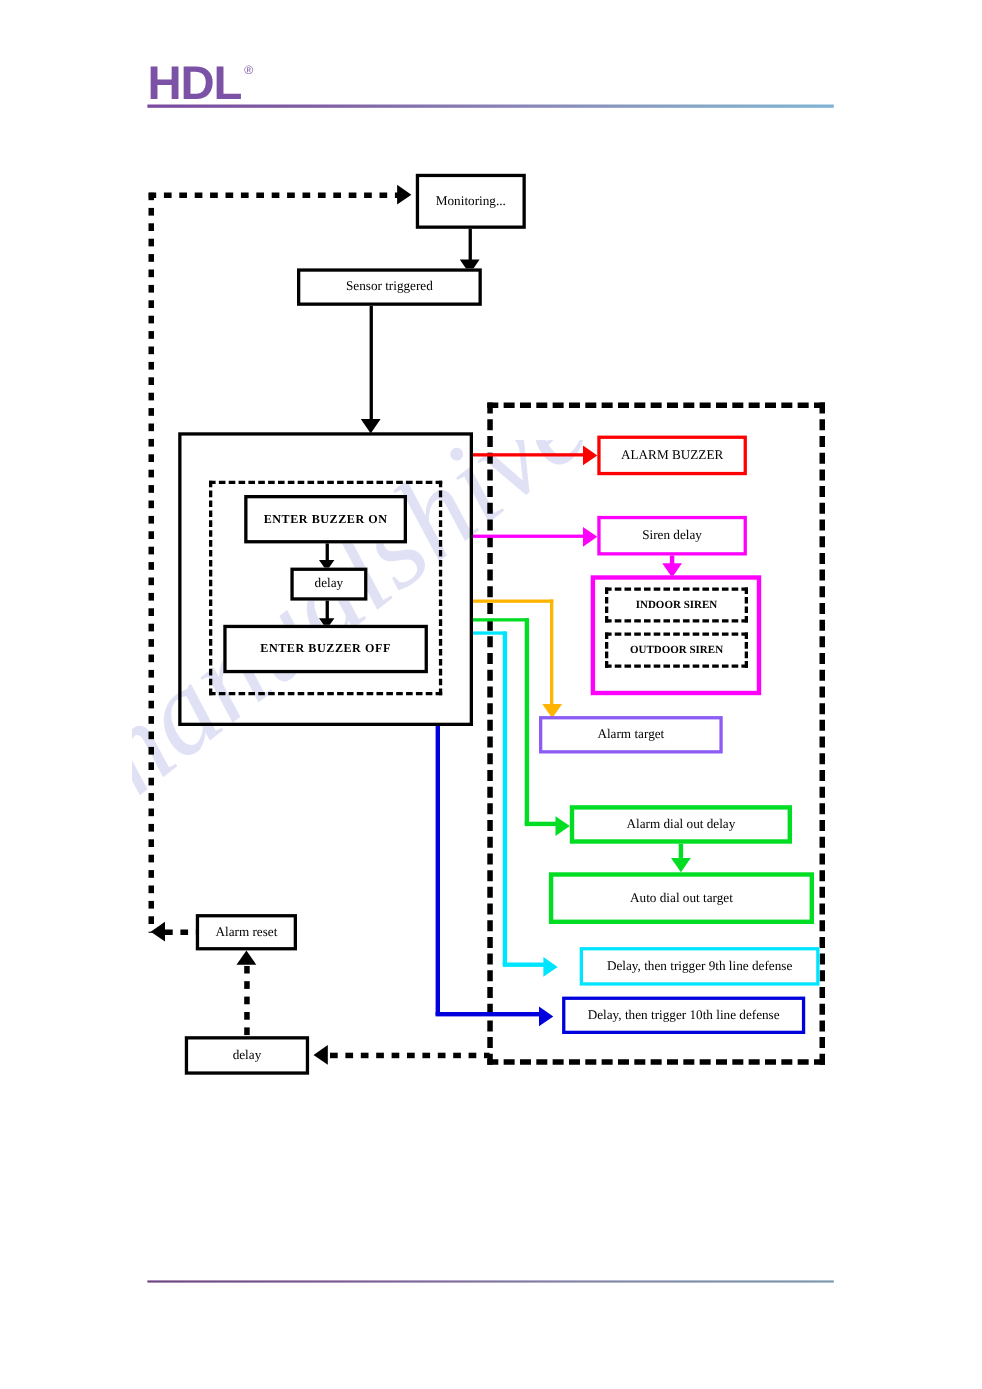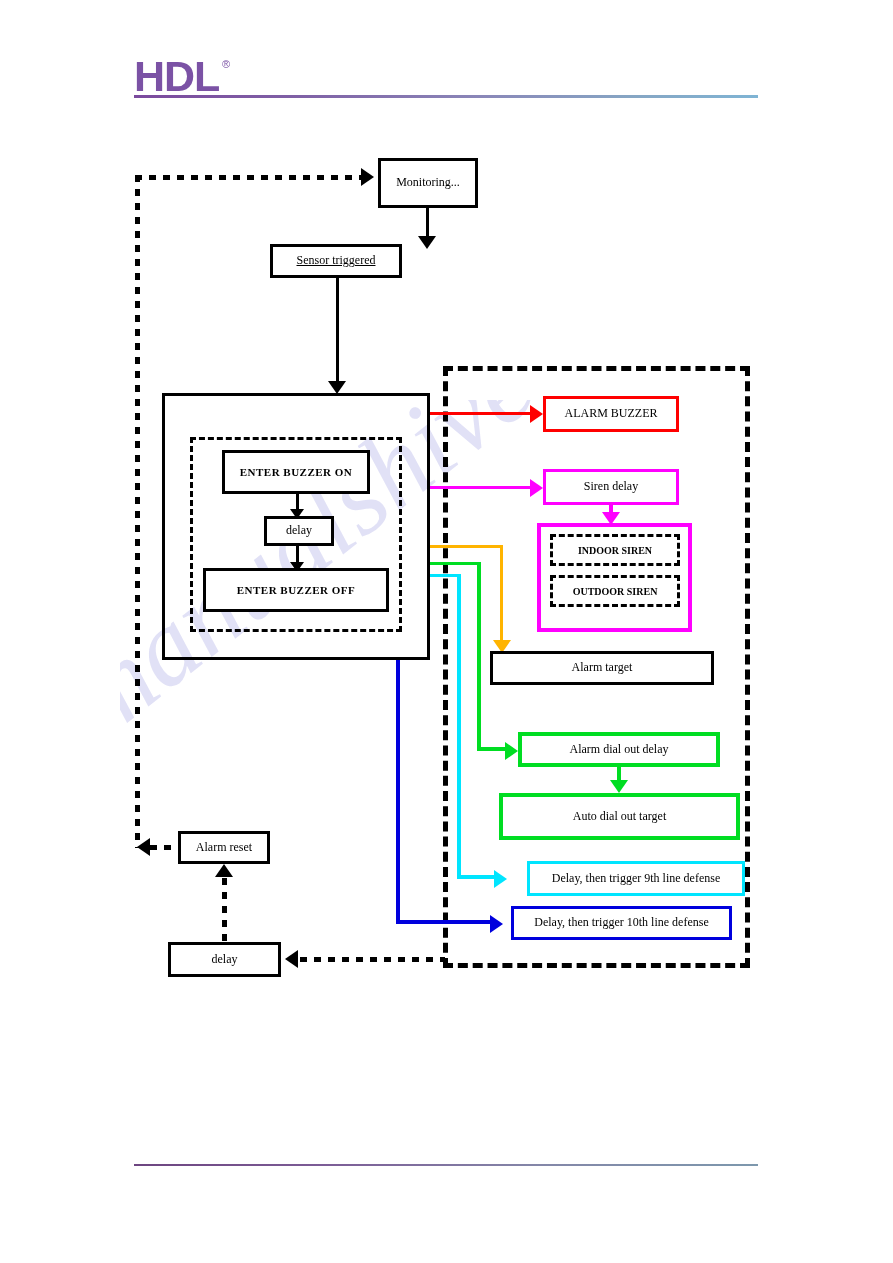--- a/index.html
+++ b/index.html
@@ -84,21 +84,21 @@
     <div class="dashbox" style="left:443px;top:366px;width:307px;height:602px;"></div>
 
     <div class="node blk" style="left:378px;top:158px;width:100px;height:50px;">
       <span>Monitoring...</span>
     </div>
 
     <div class="line v blackline" style="left:337px;top:208px;height:0px;"></div>
     <div class="line v blackline" style="left:426px;top:208px;height:30px;"></div>
     <div class="ar bigar-down" style="left:418px;top:236px;border-top-color:#000;"></div>
 
-    <div class="node blk" style="left:270px;top:244px;width:132px;height:34px;text-decoration:underline;">
+    <div class="node blk" style="left:270px;top:244px;width:168px;height:34px;">
       <span>Sensor triggered</span>
     </div>
 
     <div class="line v blackline" style="left:336px;top:278px;height:105px;"></div>
     <div class="ar bigar-down" style="left:328px;top:381px;border-top-color:#000;"></div>
 
     <div class="node blk" style="left:162px;top:393px;width:268px;height:267px;background:transparent;"></div>
     <div class="dashbox-thin" style="left:190px;top:437px;width:212px;height:195px;"></div>
 
     <div class="node blk blk-ital" style="left:222px;top:450px;width:148px;height:44px;font-size:11px;">
@@ -135,21 +135,21 @@
     <div class="node dash-node" style="left:550px;top:534px;width:130px;height:32px;font-size:10px;font-weight:bold;background:#fff;">
       <span>INDOOR SIREN</span>
     </div>
     <div class="node dash-node" style="left:550px;top:575px;width:130px;height:32px;font-size:10px;font-weight:bold;background:#fff;">
       <span>OUTDOOR SIREN</span>
     </div>
 
     <div class="line h" style="left:430px;top:545px;width:73px;background:#ffb400;"></div>
     <div class="line v" style="left:500px;top:545px;width:3px;height:98px;background:#ffb400;"></div>
     <div class="ar bigar-down" style="left:493px;top:640px;border-top-color:#ffb400;"></div>
-    <div class="node" style="left:490px;top:651px;width:224px;height:34px;border:3px solid #000000;font-size:12px;">
+    <div class="node" style="left:490px;top:651px;width:167px;height:34px;border:3px solid #8b5cf6;font-size:12px;">
       <span>Alarm target</span>
     </div>
 
     <div class="line h" style="left:430px;top:562px;width:50px;background:#00dd22;"></div>
     <div class="line v" style="left:477px;top:562px;width:4px;height:187px;background:#00dd22;"></div>
     <div class="line h" style="left:477px;top:747px;width:33px;background:#00dd22;height:4px;"></div>
     <div class="ar bigar-right" style="left:505px;top:742px;border-left-color:#00dd22;"></div>
     <div class="node" style="left:518px;top:732px;width:202px;height:35px;border:4px solid #00dd22;font-size:12px;">
       <span>Alarm dial out delay</span>
     </div>

